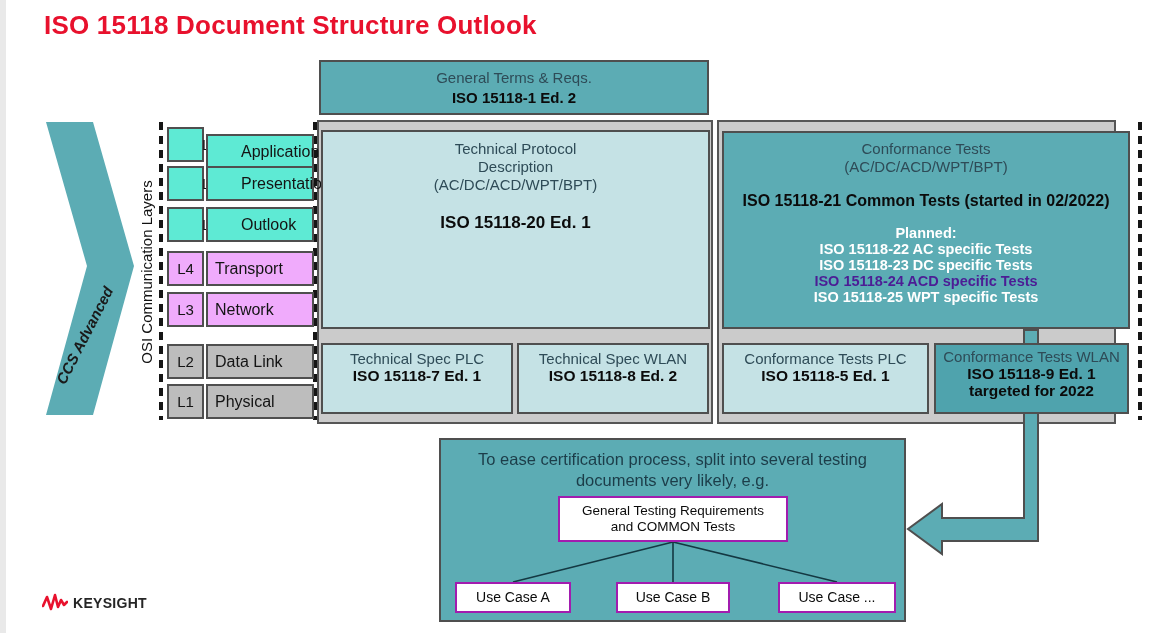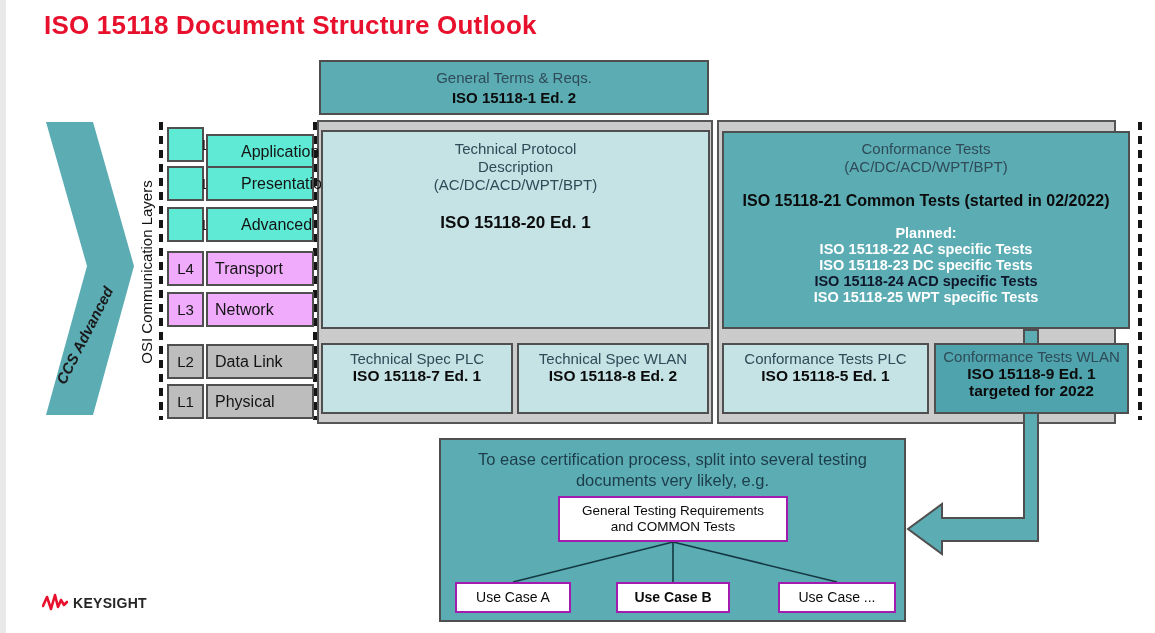--- a/index.html
+++ b/index.html
@@ -68,21 +68,21 @@
 
   <svg class="abs" style="left:0; top:0;" width="1155" height="633" viewBox="0 0 1155 633">
     <polygon points="1018,330 1032,330 1032,541 936,541 936,554 902,529 936,504 936,518 1018,518" fill="#5CACB4" stroke="#4f4f4f" stroke-width="2"></polygon>
   </svg>
 
   <div class="abs rowL tier-a box" style="left:161px; top:127px;">L7</div>
   <div class="abs rowName tier-a box" style="left:200px; top:127px;margin-top:7px;">Application</div>
   <div class="abs rowL tier-a box" style="left:161px; top:166px;">L6</div>
   <div class="abs rowName tier-a box" style="left:200px; top:166px;">Presentation</div>
   <div class="abs rowL tier-a box" style="left:161px; top:207px;">L5</div>
-  <div class="abs rowName tier-a box" style="left:200px; top:207px;">Advanced</div>
+  <div class="abs rowName tier-a box" style="left:200px; top:207px;">Outlook</div>
   <div class="abs rowL tier-b box" style="left:161px; top:251px;">L4</div>
   <div class="abs rowName tier-b box" style="left:200px; top:251px;">Transport</div>
   <div class="abs rowL tier-b box" style="left:161px; top:292px;">L3</div>
   <div class="abs rowName tier-b box" style="left:200px; top:292px;">Network</div>
   <div class="abs rowL tier-c box" style="left:161px; top:344px;">L2</div>
   <div class="abs rowName tier-c box" style="left:200px; top:344px;">Data Link</div>
   <div class="abs rowL tier-c box" style="left:161px; top:384px;">L1</div>
   <div class="abs rowName tier-c box" style="left:200px; top:384px;">Physical</div>
 
   <div class="abs box lteal" style="left:315px; top:130px; width:389px; height:199px; padding-top:8px;">
@@ -92,21 +92,21 @@
     <div class="blackb" style="font-size:17px; margin-top:19px;">ISO 15118-20 Ed. 1</div>
   </div>
 
   <div class="abs box teal" style="left:716px; top:131px; width:408px; height:198px; padding-top:7px;">
     <div class="slate" style="font-size:15px; line-height:18px;">Conformance Tests</div>
     <div class="slate" style="font-size:15px; line-height:18px;">(AC/DC/ACD/WPT/BPT)</div>
     <div class="blackb" style="font-size:16px; margin-top:16px;">ISO 15118-21 Common Tests (started in 02/2022)</div>
     <div style="font-size:14.5px; font-weight:700; color:#ffffff; margin-top:15px; line-height:16px;">Planned:</div>
     <div style="font-size:14.5px; font-weight:700; color:#ffffff; line-height:16px;">ISO 15118-22 AC specific Tests</div>
     <div style="font-size:14.5px; font-weight:700; color:#ffffff; line-height:16px;">ISO 15118-23 DC specific Tests</div>
-    <div style="font-size:14.5px; font-weight:700; color:#0f172a; line-height:16px;">ISO 15118-24 ACD specific Tests</div>
+    <div style="font-size:14.5px; font-weight:700; color:#4c1d95; line-height:16px;">ISO 15118-24 ACD specific Tests</div>
     <div style="font-size:14.5px; font-weight:700; color:#ffffff; line-height:16px;">ISO 15118-25 WPT specific Tests</div>
   </div>
 
   <div class="abs box lteal" style="left:315px; top:343px; width:192px; height:71px; padding-top:5px;">
     <div class="slate" style="font-size:15px; line-height:17px;">Technical Spec PLC</div>
     <div class="blackb" style="font-size:15.5px; line-height:17px;">ISO 15118-7 Ed. 1</div>
   </div>
   <div class="abs box lteal" style="left:511px; top:343px; width:192px; height:71px; padding-top:5px;">
     <div class="slate" style="font-size:15px; line-height:17px;">Technical Spec WLAN</div>
     <div class="blackb" style="font-size:15.5px; line-height:17px;">ISO 15118-8 Ed. 2</div>
@@ -130,21 +130,21 @@
       <line x1="232" y1="102" x2="232" y2="142" stroke="#143842" stroke-width="1.6"></line>
       <line x1="232" y1="102" x2="396" y2="142" stroke="#143842" stroke-width="1.6"></line>
     </svg>
 
     <div class="abs whitebox" style="left:117px; top:56px; width:230px; height:46px; padding-top:5px; font-size:13.5px; line-height:16px;">
       <div>General Testing Requirements</div>
       <div>and COMMON Tests</div>
     </div>
 
     <div class="abs whitebox" style="left:14px;  top:142px; width:116px; height:31px; font-size:14px; line-height:27px;">Use Case A</div>
-    <div class="abs whitebox" style="left:175px; top:142px; width:114px; height:31px; font-size:14px; line-height:27px;font-weight:bold;">Use Case B</div>
+    <div class="abs whitebox" style="left:175px; top:142px; width:114px; height:31px; font-size:14px; line-height:27px;">Use Case B</div>
     <div class="abs whitebox" style="left:337px; top:142px; width:118px; height:31px; font-size:14px; line-height:27px;">Use Case ...</div>
   </div>
 
   <div class="abs" style="left:36px; top:593px; display:flex; align-items:center; gap:5px;">
     <svg width="26" height="20" viewBox="0 0 26 20">
       <polyline points="1,13 5,4 9,16 13,2 16,14 19,7 22,12 25,9" fill="none" stroke="#E8112D" stroke-width="2.6" stroke-linejoin="round" stroke-linecap="round"></polyline>
     </svg>
     <span class="logo-text">KEYSIGHT</span>
   </div>
 

